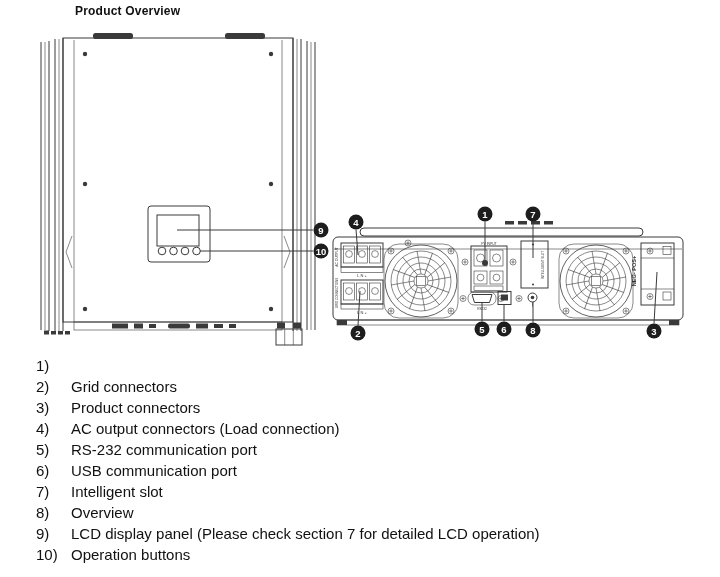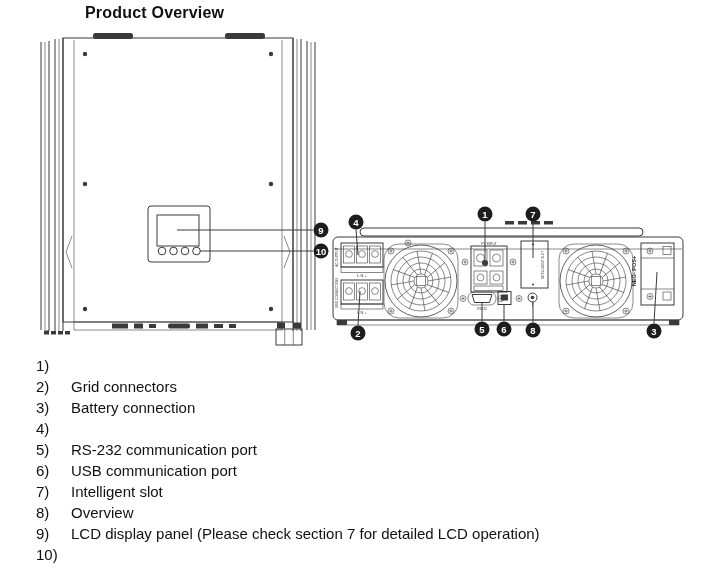--- a/index.html
+++ b/index.html
@@ -1,18 +1,18 @@
 <!DOCTYPE html>
 <html><head>
 <meta charset="utf-8">
 <style>
   html,body{margin:0;padding:0;background:#fff;}
   .page{position:relative;width:720px;height:577px;background:#fff;overflow:hidden;
         font-family:"Liberation Sans",sans-serif;color:#111;}
-  .title{position:absolute;left:85px;top:4px;font-size:16px;font-weight:700;letter-spacing:.2px;}
+  .title{position:absolute;left:75px;top:4px;font-size:12px;font-weight:700;letter-spacing:.2px;}
   .diagram-svg{position:absolute;left:0;top:0;}
   .legend{position:absolute;left:36px;top:356px;width:660px;}
   .legend-row{display:flex;align-items:flex-start;height:21px;font-size:15px;line-height:20px;}
   .legend-num{width:35px;flex:0 0 35px;}
   
   .s{fill:none;stroke:#3a3a3a;stroke-width:1;}
   .sx{fill:none;stroke:#3a3a3a;stroke-width:0.6;}
   .fd{fill:#3a3a3a;stroke:none;}
   .co{fill:#1d1d1d;stroke:none;}
   .cot{fill:#fff;font-size:9.5px;font-weight:700;text-anchor:middle;font-family:"Liberation Sans",sans-serif;}
@@ -296,24 +296,25 @@
   <div class="legend">
     <div class="legend-row">
       <span class="legend-num">1)</span>
     </div>
     <div class="legend-row">
       <span class="legend-num">2)</span>
       <span class="legend-label">Grid connectors</span>
     </div>
     <div class="legend-row">
       <span class="legend-num">3)</span>
-      <span class="legend-label">Battery connection</span>
+      <span class="legend-label">Product connectors</span>
     </div>
     <div class="legend-row">
       <span class="legend-num">4)</span>
+      <span class="legend-label">AC output connectors (Load connection)</span>
     </div>
     <div class="legend-row">
       <span class="legend-num">5)</span>
       <span class="legend-label">RS-232 communication port</span>
     </div>
     <div class="legend-row">
       <span class="legend-num">6)</span>
       <span class="legend-label">USB communication port</span>
     </div>
     <div class="legend-row">
@@ -323,16 +324,17 @@
     <div class="legend-row">
       <span class="legend-num">8)</span>
       <span class="legend-label">Overview</span>
     </div>
     <div class="legend-row">
       <span class="legend-num">9)</span>
       <span class="legend-label">LCD display panel (Please check section 7 for detailed LCD operation)</span>
     </div>
     <div class="legend-row">
       <span class="legend-num">10)</span>
+      <span class="legend-label">Operation buttons</span>
     </div>
   </div>
 
 </div>
 
 </body></html>

